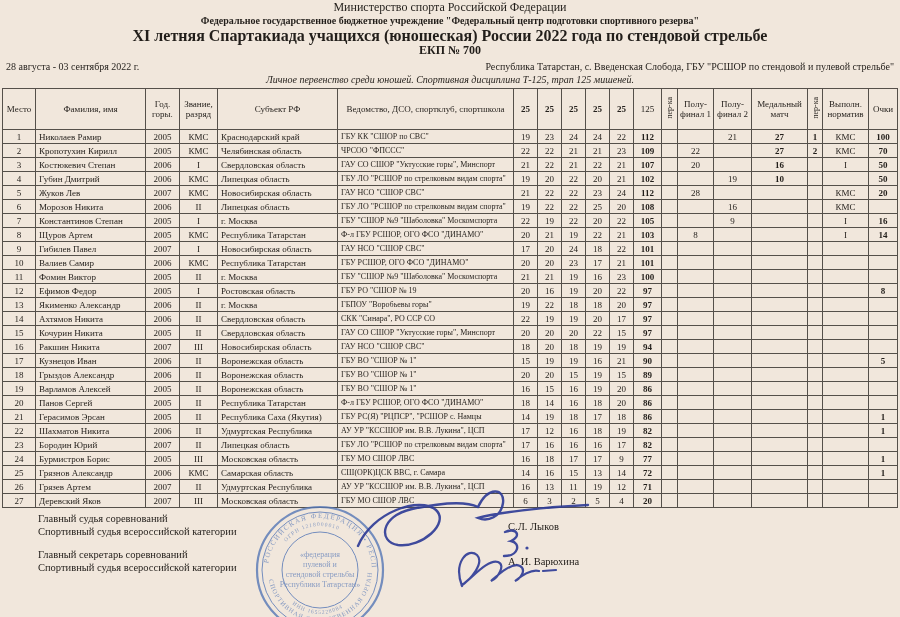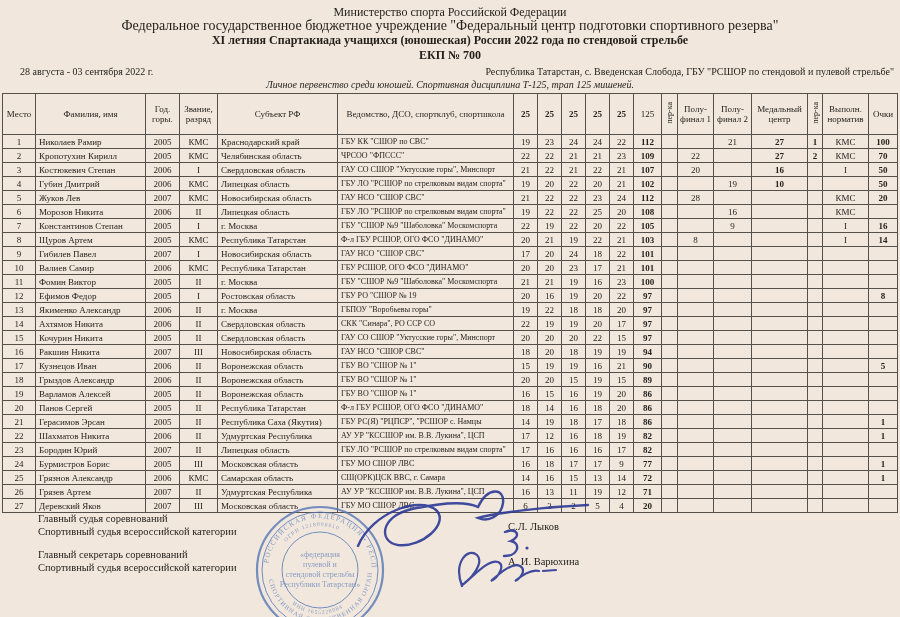--- a/index.html
+++ b/index.html
@@ -4,28 +4,28 @@
 <style>
   html,body { margin:0; padding:0; }
   body {
     width:900px; height:617px;
     background:#f1e7dc;
     font-family:"Liberation Serif", serif;
     color:#221e1a;
     position:relative;
     overflow:hidden;
   }
-  .doc-header { text-align:center; padding-top:5px; }
+  .doc-header { text-align:center; }
   .h-line  { font-size:12px; line-height:14px; }
-  .h-sub   { font-size:14px; line-height:14px; }
-  .h-title { font-size:12px; line-height:15px; font-weight:bold; }
+  .h-sub   { font-size:10px; line-height:14px;font-weight:bold; }
+  .h-title { font-size:16px; line-height:15px; font-weight:bold; }
   .h-ekp   { font-size:12px; line-height:14px; font-weight:bold; }
   .meta-row {
     display:flex; justify-content:space-between;
-    font-size:10px; line-height:13px; padding:3px 6px 0 20px;font-family:Liberation Serif, serif;
+    font-size:10px; line-height:13px; padding:3px 6px 0 6px;font-family:Liberation Serif, serif;
   }
   .event-line { text-align:center; font-size:10px; line-height:12px; margin-top:1px;font-style:italic; }
 
   table.results {
     border-collapse:collapse; table-layout:fixed;
     width:894px; margin:2px auto 0 auto;
     border:1.5px solid #4d4740;
   }
   .results th, .results td {
     border:1px solid #55504a;
@@ -103,21 +103,21 @@
         <th>Ведомство, ДСО, спортклуб, спортшкола</th>
         <th style="font-weight: bold;">25</th>
         <th style="font-weight: bold;">25</th>
         <th style="font-weight: bold;">25</th>
         <th style="font-weight: bold;">25</th>
         <th style="font-weight: bold;">25</th>
         <th style="font-weight: normal;">125</th>
         <th><span class="vert">пер-ка</span></th>
         <th>Полу-финал 1</th>
         <th>Полу-финал 2</th>
-        <th>Медальный центр</th>
+        <th>Медальный матч</th>
         <th><span class="vert">пер-ка</span></th>
         <th>Выполн. норматив</th>
         <th>Очки</th>
       </tr>
     </thead>
   <tbody>
       <tr>
         <td class="">1</td>
         <td class="al">Николаев Рамир</td>
         <td class="">2005</td>

